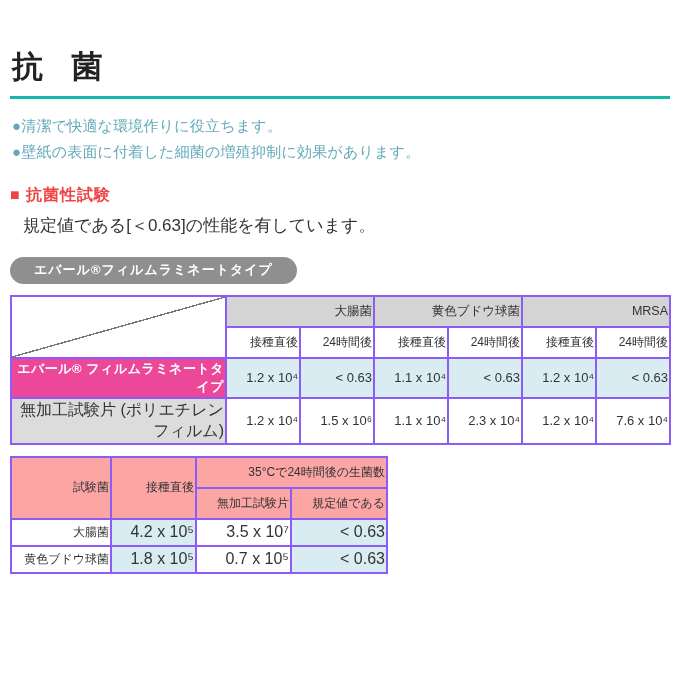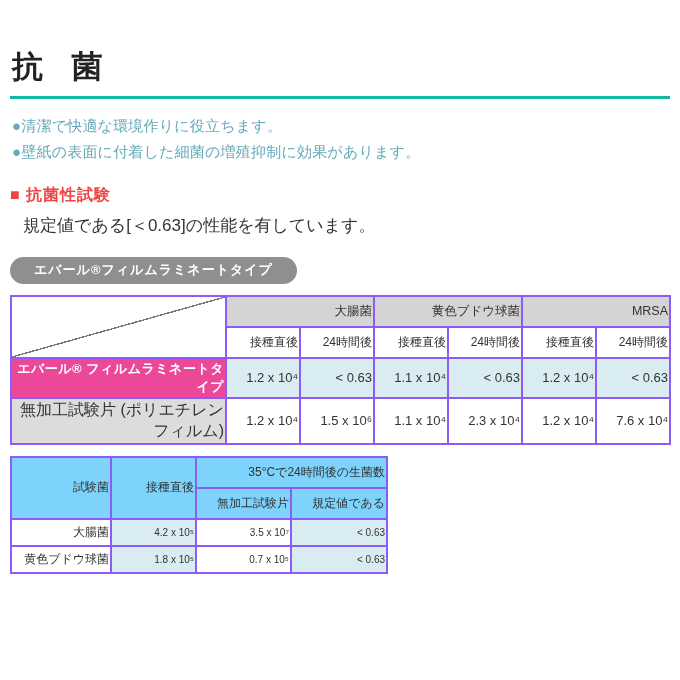--- a/index.html
+++ b/index.html
@@ -64,22 +64,22 @@
   td.cell-blue{background:#d9ecf1;}
 
   p.note{margin:9px 0 0 1px;font-size:10.5px;color:#333;letter-spacing:0.2px;}
 
   
   table.coating{width:376px;font-size:12px;}
   table.coating col.c1{width:100px;}
   table.coating col.c2{width:85px;}
   table.coating col.c3{width:95px;}
   table.coating col.c4{width:96px;}
-  table.coating th{background:#7dd3fc;height:27px;}
-  table.coating td{height:23px;font-size:10px;}
+  table.coating th{background:#fca5a5;height:27px;}
+  table.coating td{height:23px;font-size:16px;}
   table.coating th.rowlabel{background:#ffffff;font-size:12px;height:23px;}
 </style>
 </head>
 <body>
 
 <div class="page">
 
   <h1 class="title">抗 菌</h1>
 
   <ul class="bullets">

